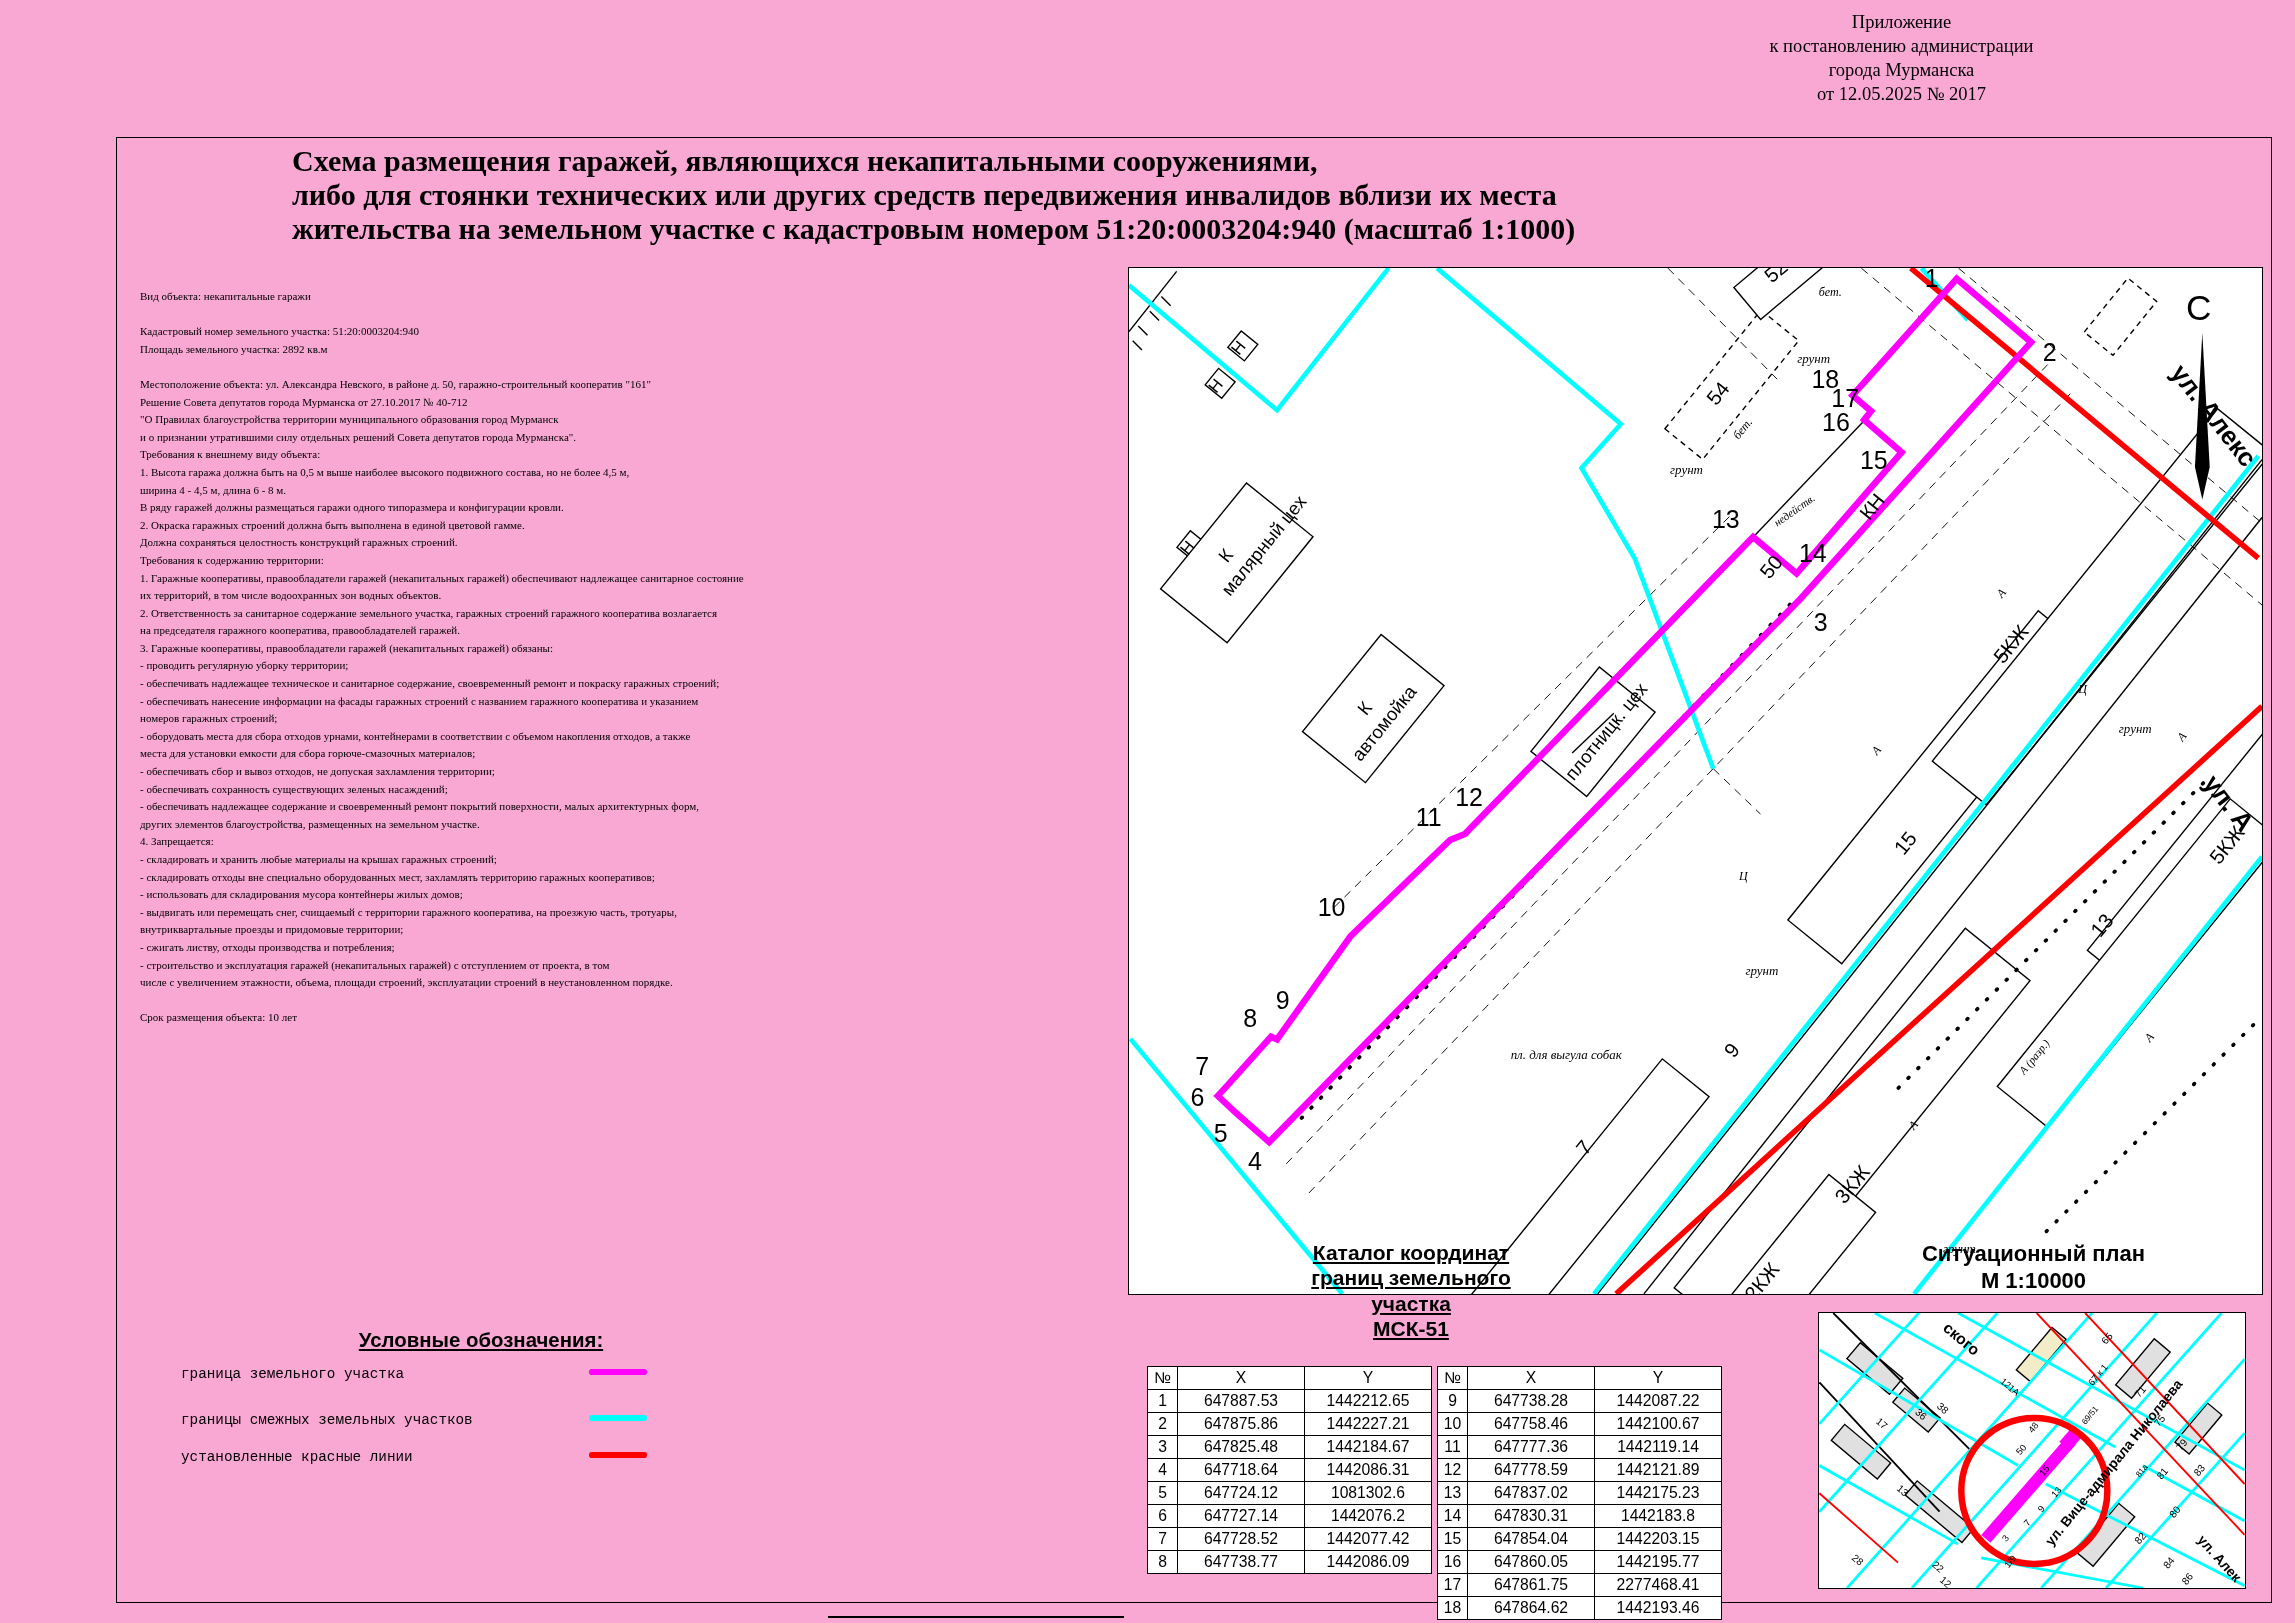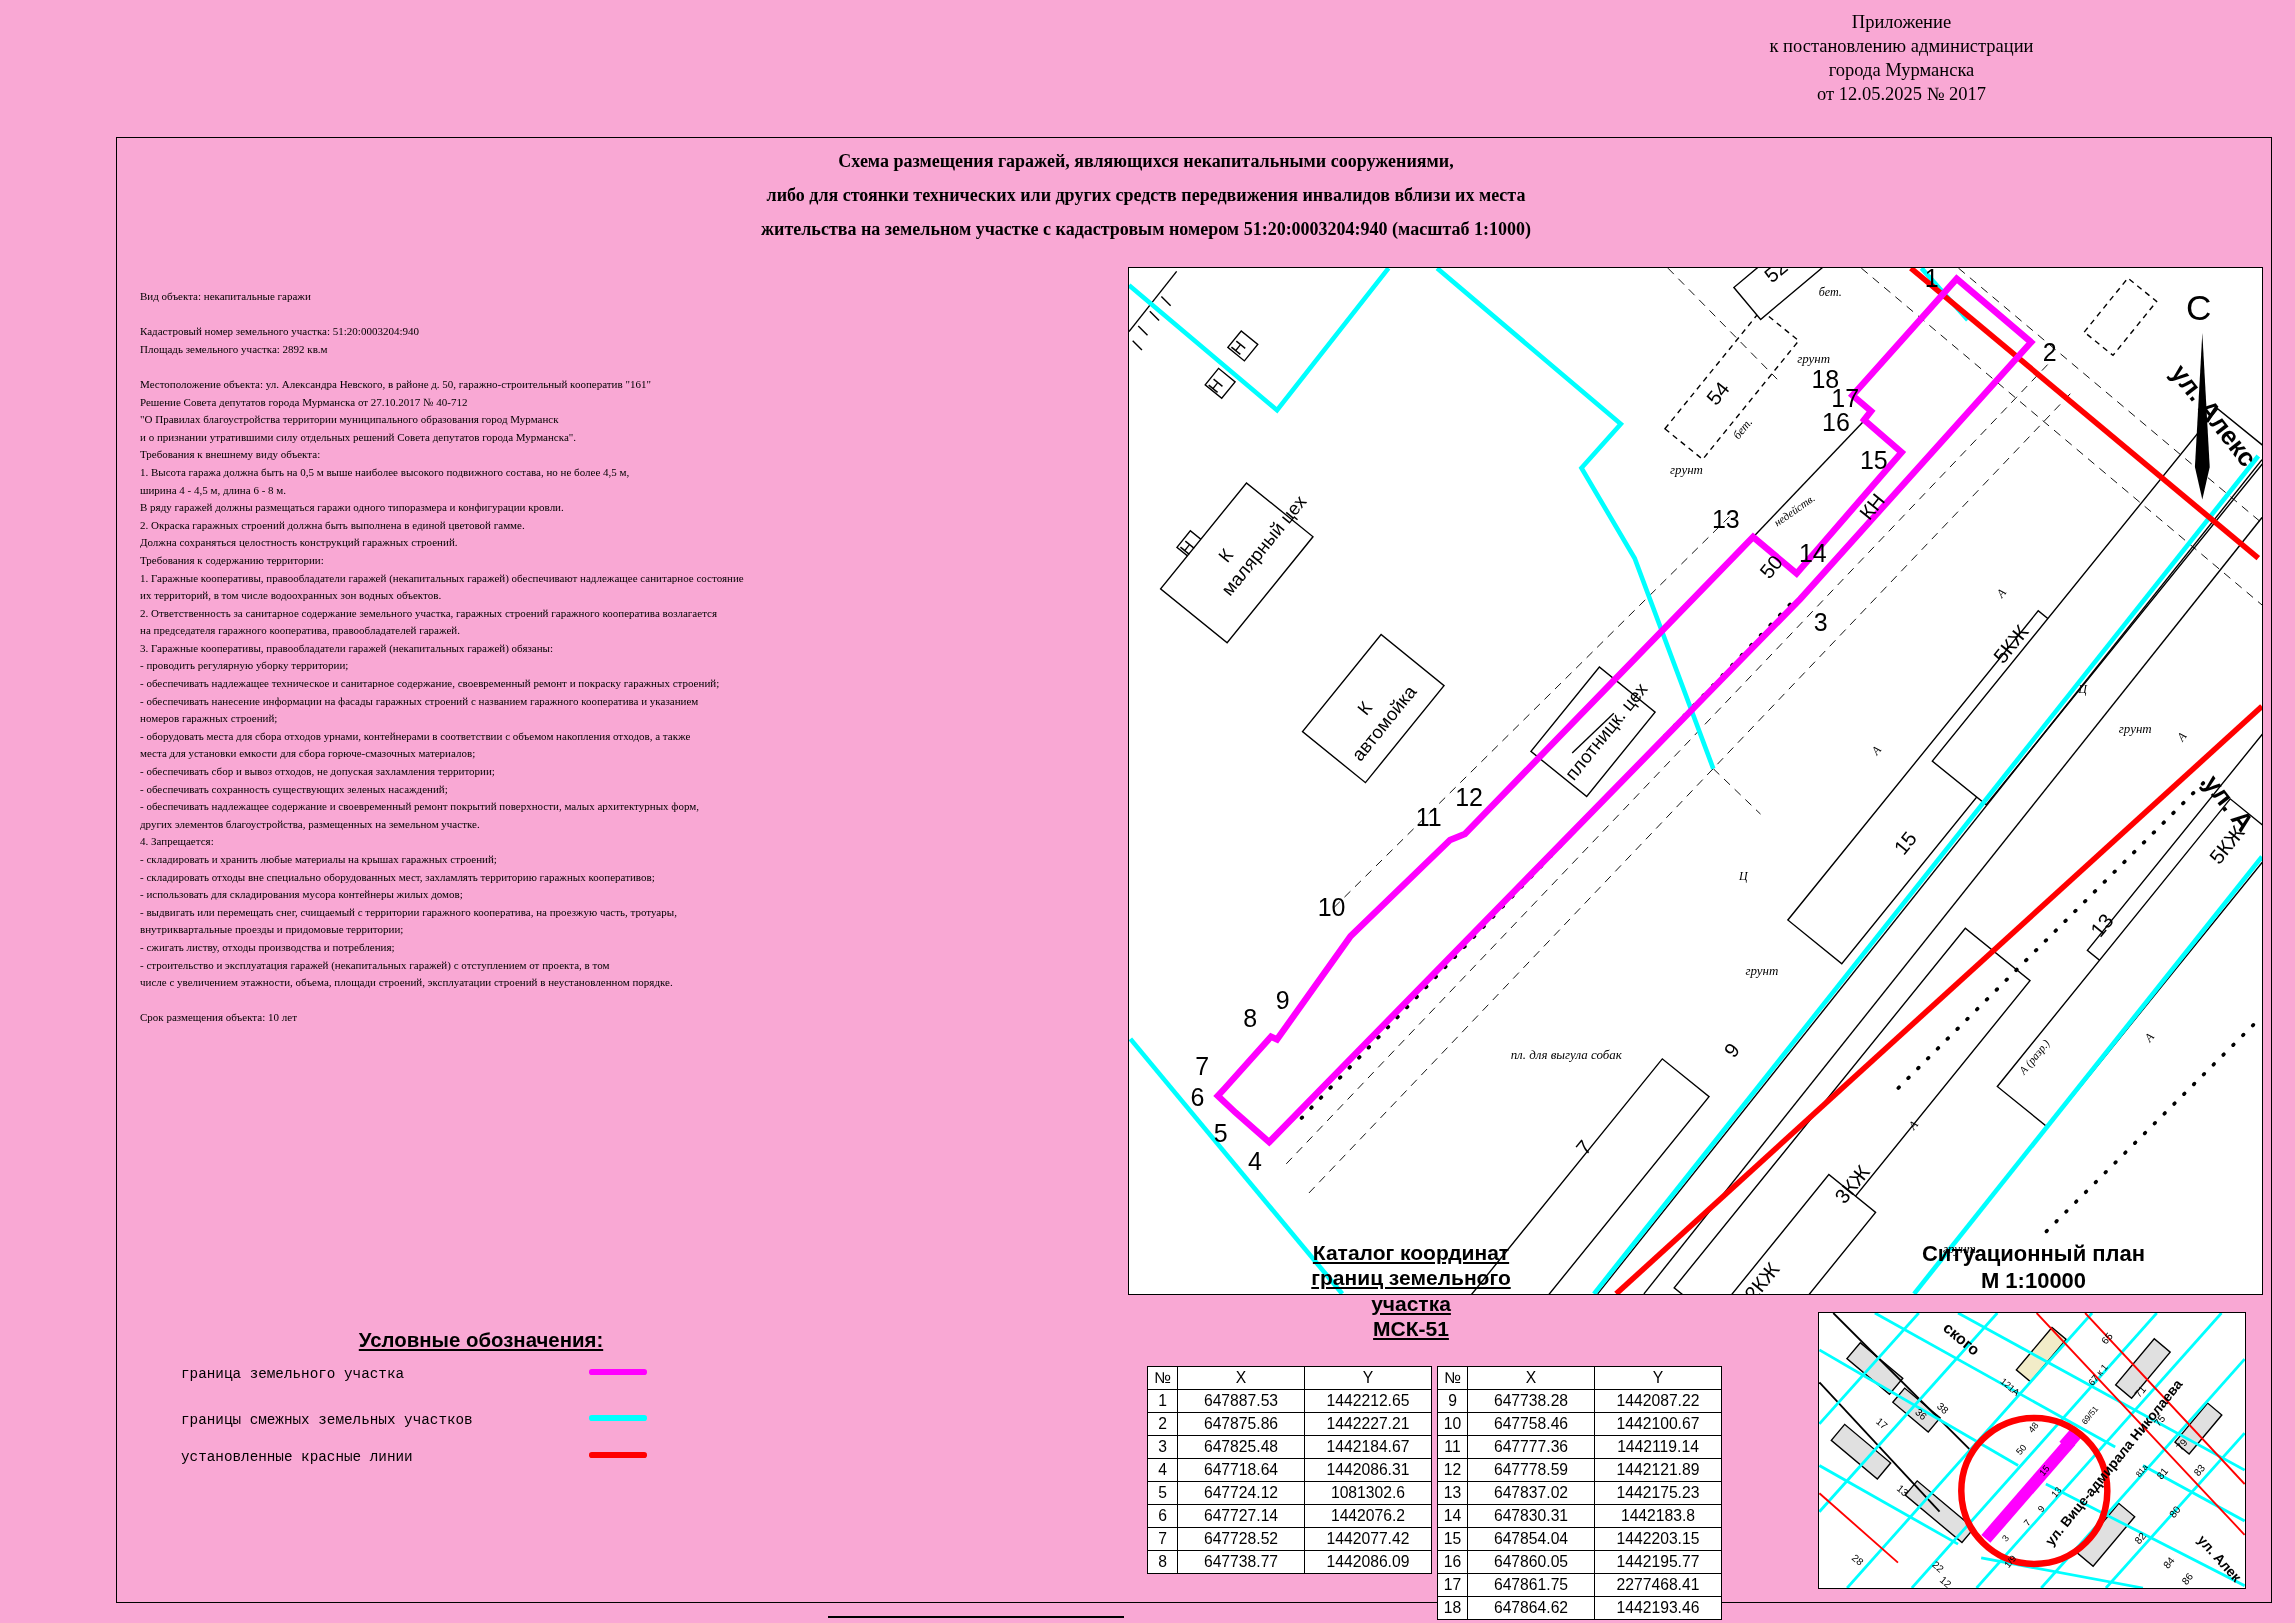--- a/index.html
+++ b/index.html
@@ -1,22 +1,22 @@
 <!DOCTYPE html>
 <html style="font-size:7.4px"><head>
 <meta charset="utf-8">
 <style>
   html,body{margin:0;padding:0;background:#888;}
   .page{position:relative;width:2295px;height:1623px;background:#f9a8d4;overflow:hidden;
         font-family:"Liberation Serif", serif;color:#000;padding-left:37px;}
   .frame{position:absolute;left:116px;top:137px;width:2154px;height:1464px;border:1.4px solid #000;}
   .hdr{position:absolute;left:1545px;top:10.2px;width:713px;text-align:center;
        font-size:18.5px;line-height:24px;white-space:pre-line;}
-  .title{position:absolute;left:304px;top:144px;width:1684px;text-align:center;font-weight:bold;
-         font-size:18px;line-height:34px;white-space:pre-line;}
+  .title{position:absolute;left:292px;top:144px;width:1684px;font-weight:bold;
+         font-size:30px;line-height:34px;white-space:pre-line;}
   .info{position:absolute;left:140px;top:288px;width:981px;font-size:11px;line-height:17.6px;
         white-space:pre-line;}
   .mapbox{position:absolute;left:1128px;top:267px;width:1133px;height:1026px;border:1.9px solid #000;
           background:#fff;overflow:hidden;}
   .mapbox svg{display:block;}
   .legend-title{position:absolute;left:259px;top:1329px;width:444px;text-align:center;
         font-family:"Liberation Sans",sans-serif;font-weight:bold;font-size:20.4px;text-decoration:underline;}
   .leg-item{position:absolute;left:181px;width:463px;font-family:Liberation Mono, monospace;font-size:14.3px;}
   .leg-swatch{position:absolute;left:589px;width:58px;height:6px;border-radius:2.8px;}
   .cat-title{position:absolute;left:1212px;top:1240px;width:398px;text-align:center;

